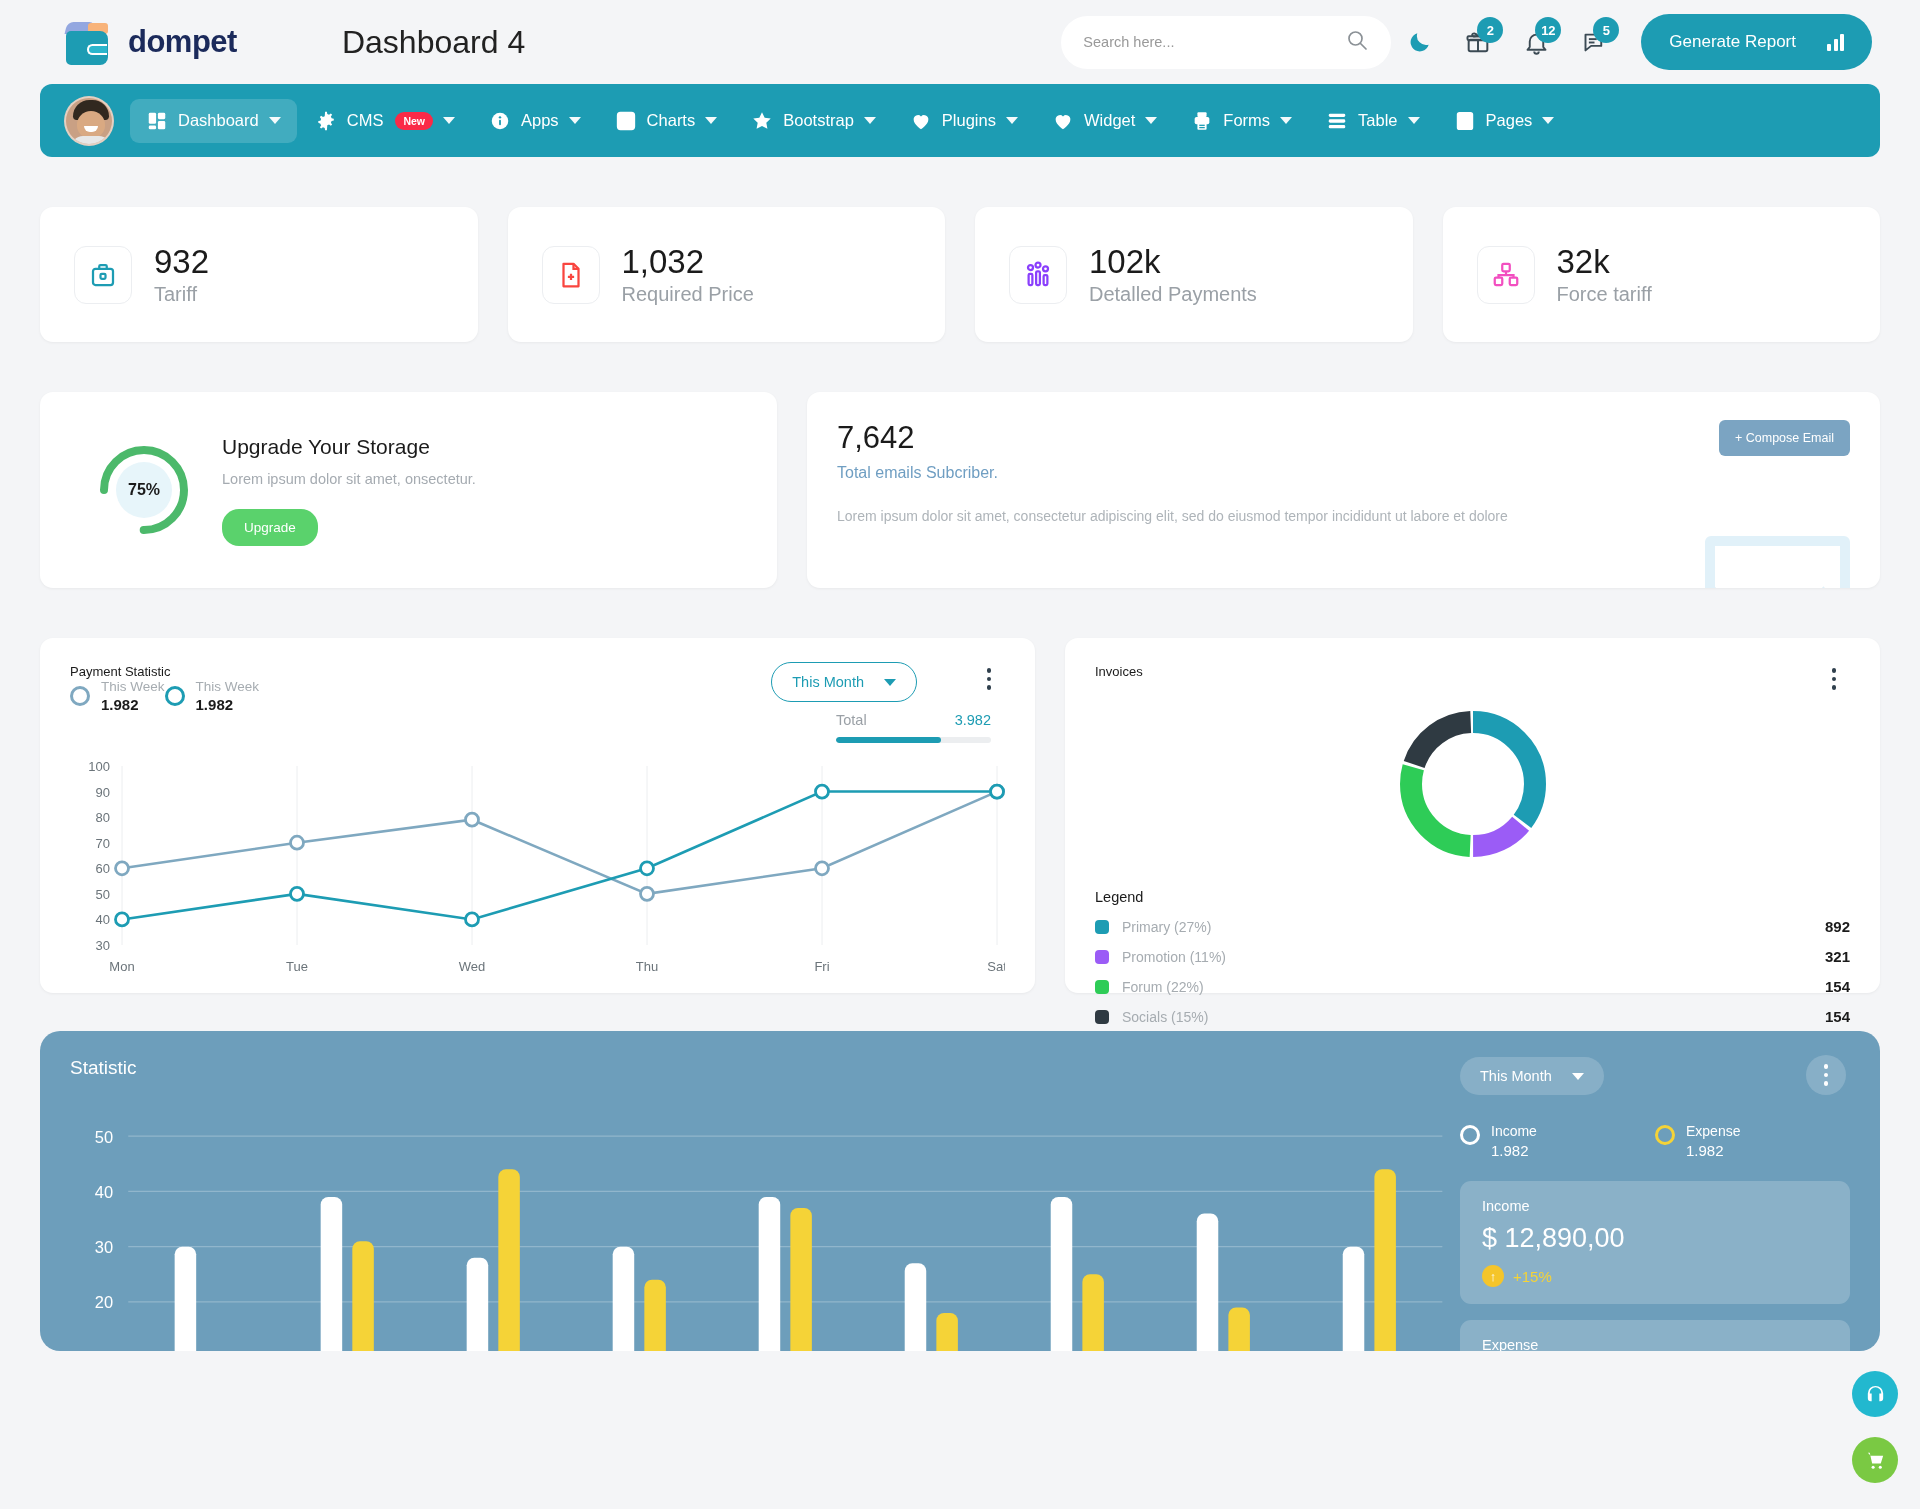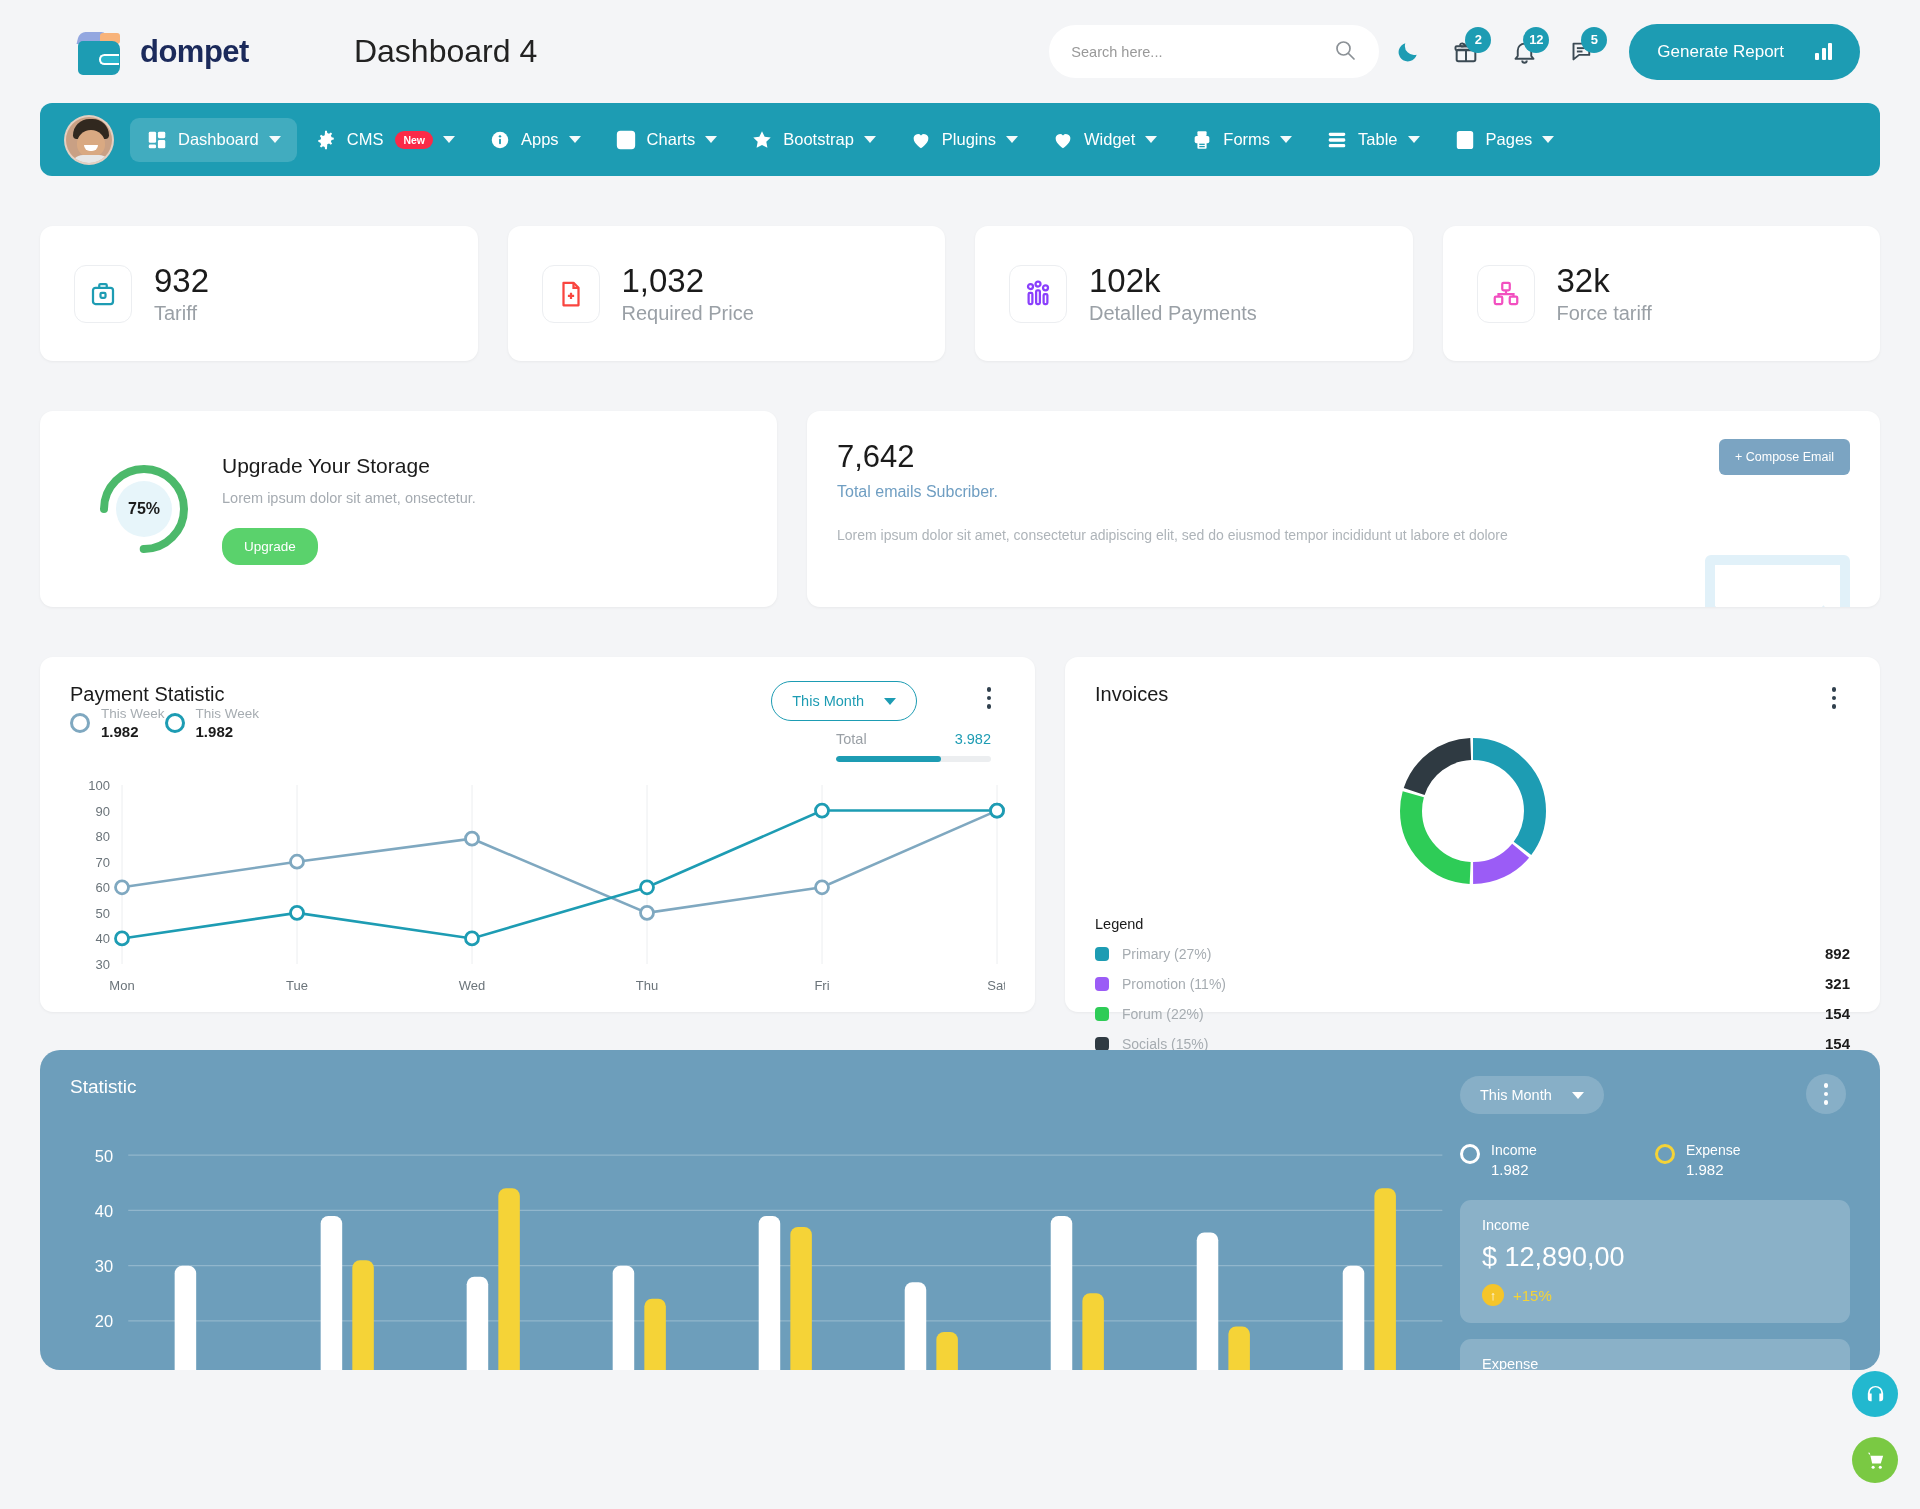--- a/index.html
+++ b/index.html
@@ -1,19 +1,19 @@
 <!DOCTYPE html>
 <html><head>
 <meta charset="utf-8">
 <style>
   *{box-sizing:border-box;margin:0;padding:0}
   body{width:1920px;height:1509px;background:#f4f5f7;font-family:"Liberation Sans",sans-serif;overflow:hidden;position:relative}
 
   
-  .topbar{height:103px;display:flex;align-items:center;padding:0 60px;}
+  .topbar{height:84px;display:flex;align-items:center;padding:0 48px;}
   .logo-wrap{display:flex;align-items:center;gap:14px;margin-left:14px}
   .logo-mark{position:relative;width:52px;height:50px}
   .logo-mark .body{position:absolute;left:4px;top:14px;width:42px;height:34px;background:#1d9cb3;border-radius:5px 8px 8px 5px}
   .logo-mark .flap{position:absolute;left:4px;top:5px;width:28px;height:12px;background:#93a7e0;border-radius:6px 6px 0 0;transform:skewX(-14deg)}
   .logo-mark .tab{position:absolute;left:26px;top:6px;width:20px;height:11px;background:#f8b37a;border-radius:3px}
   .logo-mark .clasp{position:absolute;left:25px;top:27px;width:20px;height:11px;background:#2bb6cc;border-radius:6px 0 0 6px;border:2px solid #fff;border-right:none}
   .logo-text{font-size:31px;font-weight:700;color:#1b2a5b;letter-spacing:-.5px}
   .page-title{font-size:32px;color:#222;margin-left:105px;font-weight:400}
 
   .top-right{margin-left:auto;display:flex;align-items:center;gap:0}
@@ -63,21 +63,21 @@
   .email-card{flex:1;height:196px;padding:28px 30px;position:relative;overflow:hidden}
   .email-num{font-size:31px;color:#1b1b1b}
   .email-sub{font-size:16px;color:#6f9ec2;margin-top:8px}
   .email-desc{font-size:14px;color:#aeb4b9;margin-top:26px}
   .compose-btn{position:absolute;top:28px;right:30px;background:#7ba4c2;color:#fff;font-size:12.5px;border-radius:6px;padding:11px 16px;cursor:pointer}
   .env{position:absolute;right:30px;bottom:-58px;width:145px;height:110px;border:10px solid #e1f1f9;border-radius:6px}
   .env:after{content:"";position:absolute;left:6px;top:0;width:86px;height:86px;border-right:10px solid #e1f1f9;border-bottom:10px solid #e1f1f9;transform:rotate(45deg) skew(6deg,6deg)}
 
   
   .pay-card{width:995px;height:355px;padding:26px 30px 14px 30px;position:relative}
-  .sec-title{font-size:20px;color:#1b1b1b}
+  .sec-title{font-size:13px;color:#1b1b1b}
   .legend-row{display:flex;margin-top:0}
   .lg{display:flex;align-items:center;gap:11px}
   .lg .dot{width:20px;height:20px;border-radius:50%;border:3px solid #7fa8c0;flex:none}
   .lg .dot.teal{border-color:#1d9cb3}
   .lg .t1{font-size:13.5px;color:#a6acb1}
   .lg .t2{font-size:15px;color:#1b1b1b;font-weight:700;margin-top:2px}
   .month-btn{position:absolute;top:24px;right:118px;border:1.5px solid #1d9cb3;color:#1d9cb3;border-radius:22px;font-size:14.5px;padding:11px 20px;display:flex;align-items:center;gap:20px;cursor:pointer}
   .caret-t{width:0;height:0;border-left:6px solid transparent;border-right:6px solid transparent;border-top:7px solid #1d9cb3}
   .kebab{position:absolute;top:30px;right:44px;display:flex;flex-direction:column;gap:4px;cursor:pointer}
   .kebab i{width:4.5px;height:4.5px;border-radius:50%;background:#30404d;display:block}

